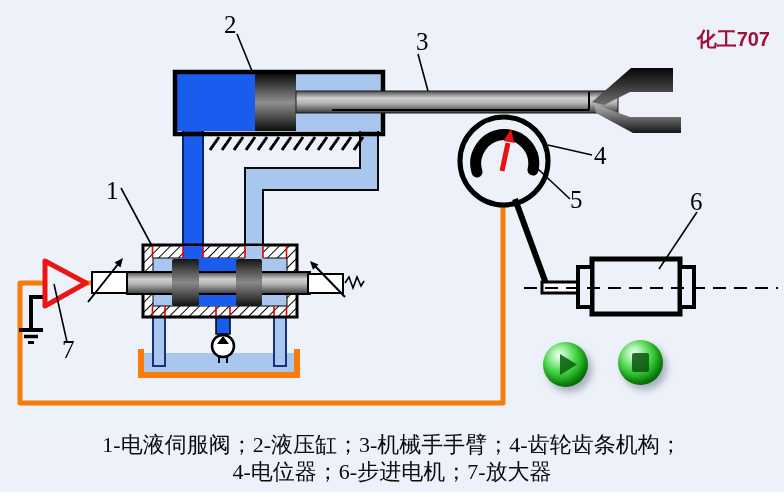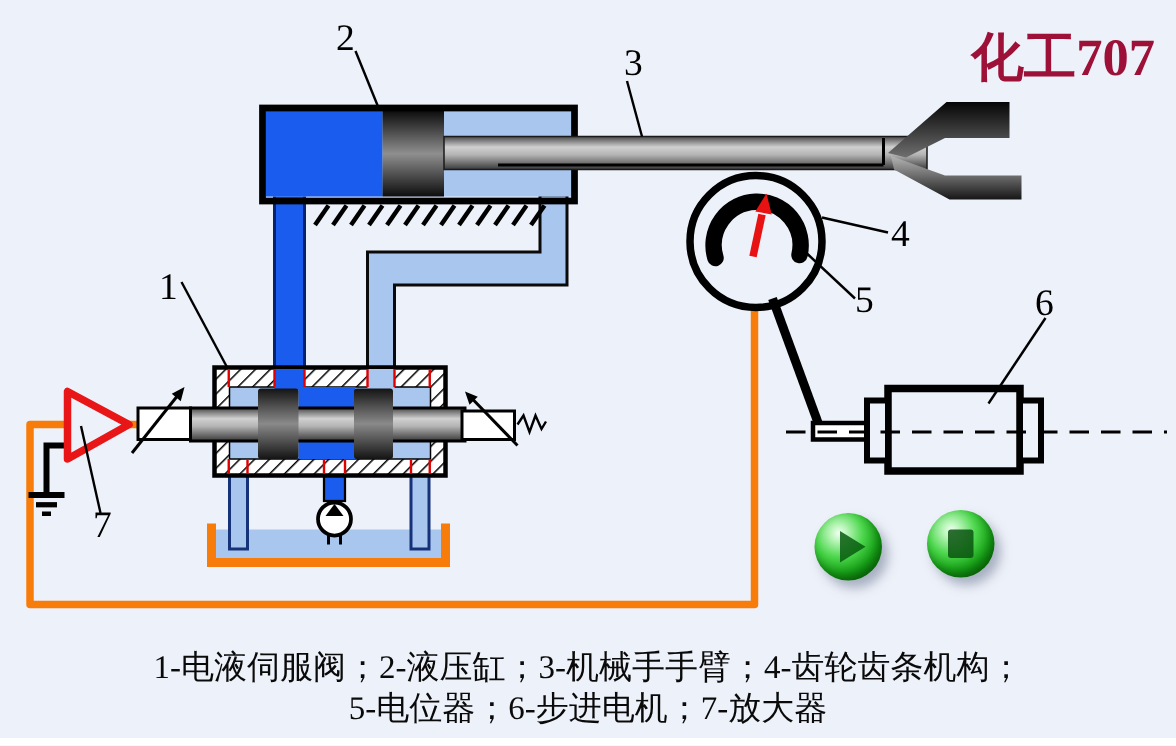--- a/index.html
+++ b/index.html
@@ -1,21 +1,21 @@
 <!DOCTYPE html>
 <html><head>
 <meta charset="utf-8">
 <style>
   html,body{margin:0;padding:0;background:#ffffff;}
   #stage{position:relative;width:784px;height:497px;background:#edf1f9;overflow:hidden;
          font-family:"Liberation Serif", serif;}
   #stage .bottom-strip{position:absolute;left:0;bottom:0;width:100%;height:5px;background:#ffffff;}
   svg{position:absolute;left:0;top:0;}
   .watermark{position:absolute;top:19px;right:14px;text-align:right;color:#9d1139;
-             font-family:Liberation Serif, serif;font-weight:700;font-size:35px;line-height:40px;z-index:3;}
+             font-family:Liberation Sans, sans-serif;font-weight:700;font-size:20px;line-height:40px;z-index:3;}
   .caption{position:absolute;left:0;top:431px;width:100%;text-align:center;color:#0a0a0a;
            font-size:22px;line-height:27px;font-family:"Liberation Serif", serif;z-index:3;}
   .btn{position:absolute;width:45px;height:45px;border-radius:50%;z-index:4;cursor:pointer;
        background:radial-gradient(circle at 36% 30%, #f2fff2 0%, #bdf6bd 12%, #4bd64b 38%, #18a018 62%, #0b6b0b 82%, #139013 96%);
        box-shadow:4px 5px 7px rgba(110,120,145,.55), inset -2px -3px 6px rgba(0,70,0,.45);}
   .btn svg{position:absolute;left:0;top:0;}
   #play-btn{left:543px;top:342px;}
   #stop-btn{left:618px;top:340px;}
 </style>
 </head>
@@ -206,17 +206,17 @@
   </svg>
 </div>
 <div id="stop-btn" class="btn">
   <svg width="45" height="45">
     <rect x="14" y="13" width="17" height="19" rx="2" fill="#0a5410" fill-opacity="0.85"></rect>
   </svg>
 </div>
 
 <div class="caption">
   <div>1-电液伺服阀；2-液压缸；3-机械手手臂；4-齿轮齿条机构；</div>
-  <div>5-电位器；6-步进电机；7-放大器</div>
+  <div>4-电位器；6-步进电机；7-放大器</div>
 </div>
 
 <div class="bottom-strip"></div>
 </div>
 
 </body></html>

